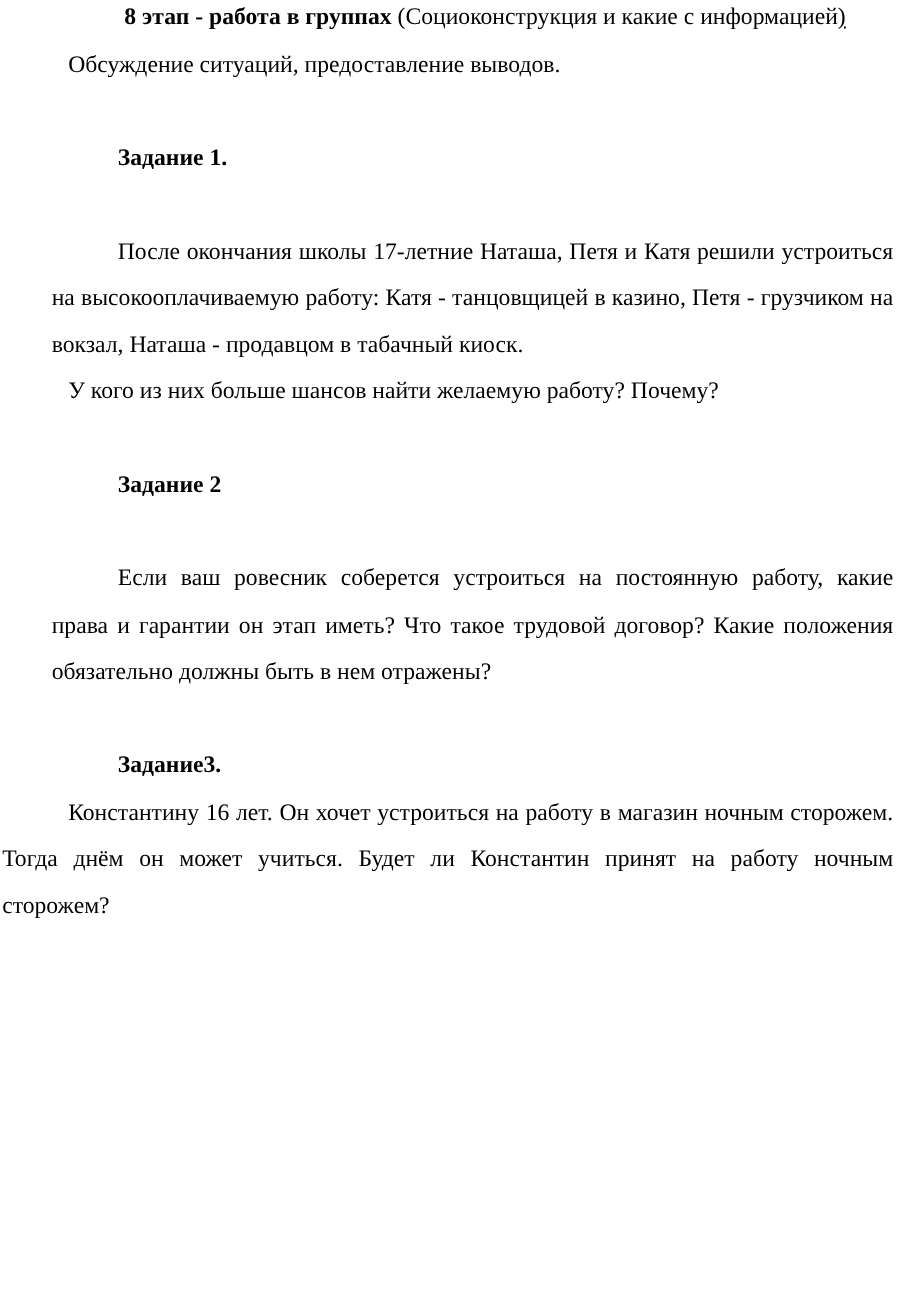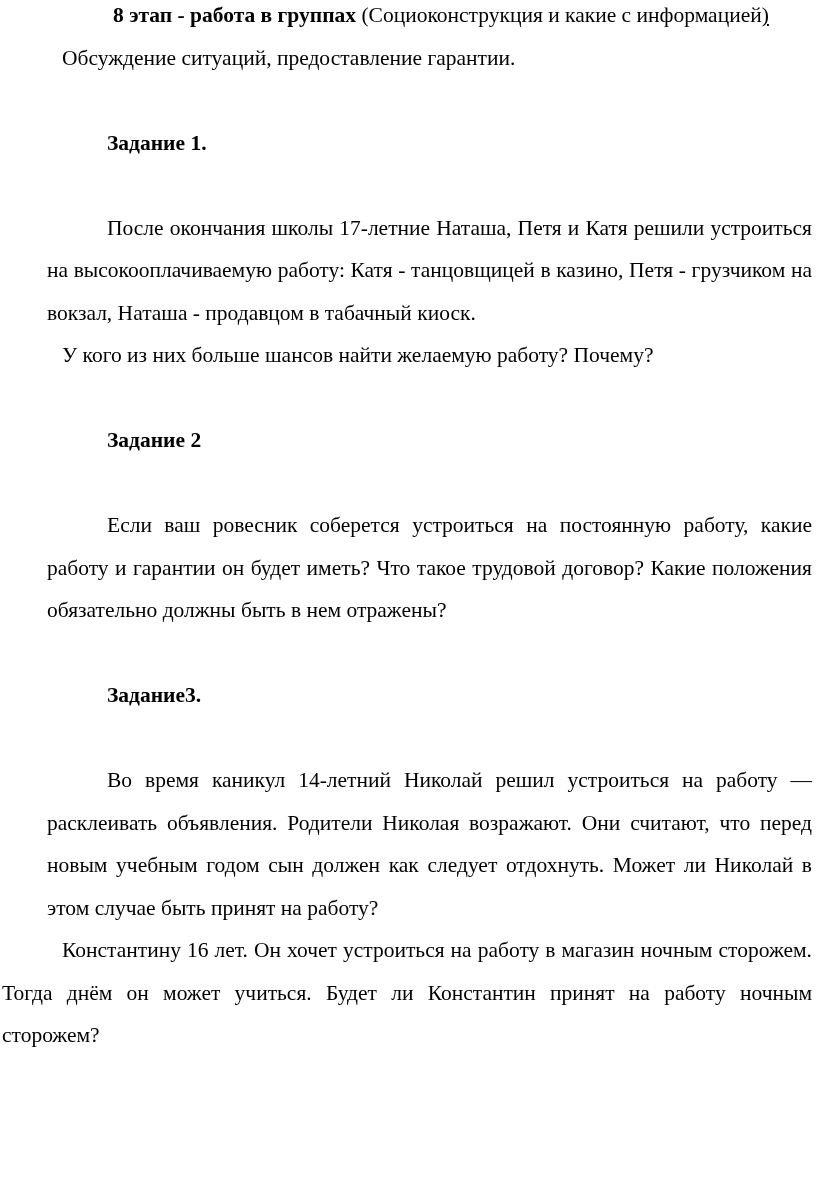--- a/index.html
+++ b/index.html
@@ -49,35 +49,34 @@
 </head>
 <body>
 
 <div class="page">
 
   <p class="par stage-heading-par">
     <b class="bold">8 этап - работа в группах</b>
     <span>(Социоконструкция и какие с информацией</span><span class="u">)</span>
   </p>
 
-  <p class="par">Обсуждение ситуаций, предоставление гарантии.</p>
+  <p class="par">Обсуждение ситуаций, предоставление выводов.</p>
 
   <div>
     <p class="par task-title gap">Задание 1.</p>
     <p class="par gap">После окончания школы 17-летние Наташа, Петя и Катя решили устроиться на высокооплачиваемую работу: Катя - танцовщицей в казино, Петя - грузчиком на вокзал, Наташа - продавцом в табачный киоск.</p>
     <p class="par">У кого из них больше шансов найти желаемую работу? Почему?</p>
   </div>
 
   <div>
     <p class="par task-title gap">Задание 2</p>
-    <p class="par gap">Если ваш ровесник соберется устроиться на постоянную работу, какие работу и гарантии он будет иметь? Что такое трудовой договор? Какие положения обязательно должны быть в нем отражены?</p>
+    <p class="par gap">Если ваш ровесник соберется устроиться на постоянную работу, какие права и гарантии он этап иметь? Что такое трудовой договор? Какие положения обязательно должны быть в нем отражены?</p>
   </div>
 
   <div>
     <p class="par task-title gap">Задание3.</p>
-    <p class="par gap">Во время каникул 14-летний Николай решил устроиться на работу — расклеивать объявления. Родители Николая возражают. Они считают, что перед новым учебным годом сын должен как следует отдохнуть. Может ли Николай в этом случае быть принят на работу?</p>
   </div>
 
   <div>
     <p class="par">Константину 16 лет. Он хочет устроиться на работу в магазин ночным сторожем. Тогда днём он может учиться. Будет ли Константин принят на работу ночным сторожем?</p>
   </div>
 
 </div>
 
 </body></html>

